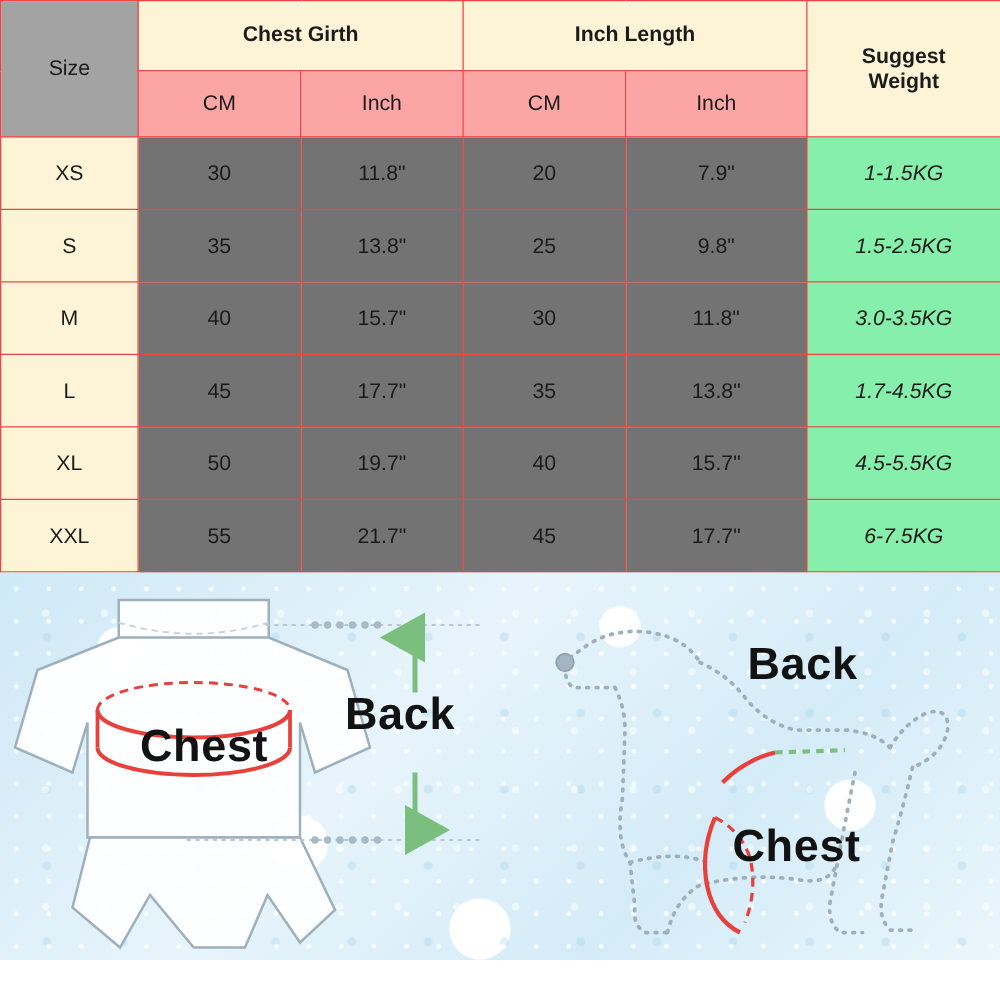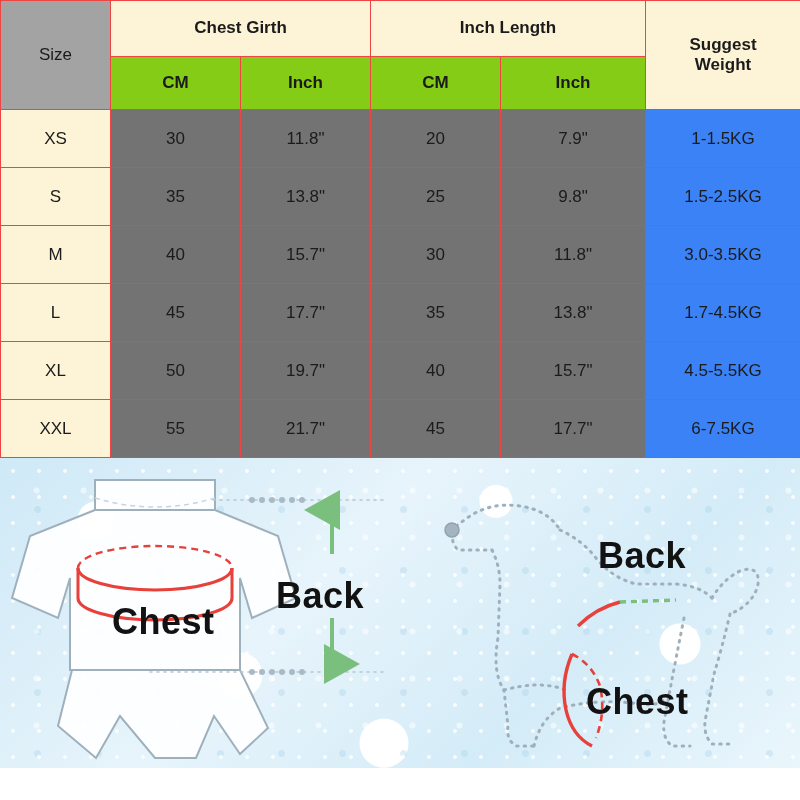--- a/index.html
+++ b/index.html
@@ -32,35 +32,35 @@
     font-size: 18px;
     height: 56px;
     line-height: 1.2;
   }
   .hdr-size {
     background: #a3a3a3;
     font-weight: normal;
     font-size: 15px;
   }
   .hdr-unit {
-    background: #84cc16;
+    background: #fca5a5;
     height: 48px;
     font-size: 17px;
-    font-weight: bold;
+    font-weight: normal;
   }
   .row-label {
     background: #fdf3d6;
     font-weight: normal;
     font-size: 18px;
   }
   .cell-green {
     background: #737373;
     height: 58px;
   }
-  .cell-green.weight { background: #3b82f6; }
+  .cell-green.weight { background: #86efac; font-style: italic; }
 
   
   col.c0 { width: 110px; }
   col.c1 { width: 130px; }
   col.c2 { width: 130px; }
   col.c3 { width: 130px; }
   col.c4 { width: 145px; }
   col.c5 { width: 155px; }
 
   
@@ -91,21 +91,21 @@
   }
   .illus svg { position: absolute; left: 0; top: 0; }
   .lbl {
     position: absolute;
     font-family: "Liberation Sans", sans-serif;
     font-weight: bold;
     color: #121212;
     white-space: nowrap;
     letter-spacing: .5px;
   }
-  .abs-lbl { position: absolute; margin-top: 25px; }
+  .abs-lbl { position: absolute; }
 </style>
 </head>
 <body>
 
 <div id="page">
 
   <table class="size-table">
     <colgroup>
       <col class="c0">
         <col class="c1">

